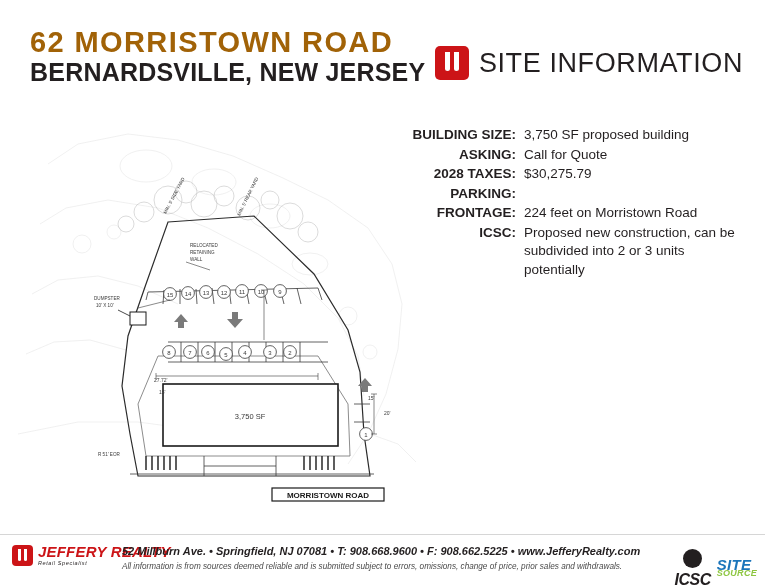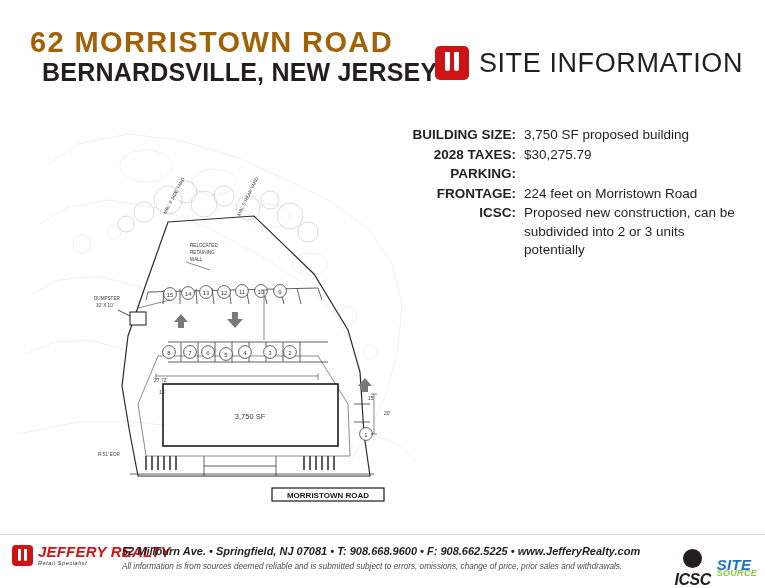--- a/index.html
+++ b/index.html
@@ -38,21 +38,20 @@
     white-space: nowrap;
   }
   .addr-line2 {
     position: absolute;
     left: 30px; top: 58px;
     font-size: 25px;
     font-weight: bold;
     letter-spacing: 0.2px;
     color: #231f20;
     white-space: nowrap;
-    margin-left: 12px;
   }
   .site-info-block {
     position: absolute;
     right: 22px; top: 46px;
     display: flex;
     align-items: center;
     gap: 10px;
   }
   .jr-mark {
     width: 34px; height: 34px;
@@ -236,20 +235,24 @@
     <div class="site-info-block">
       <div class="jr-mark"></div>
       <div class="site-info-title">SITE INFORMATION</div>
     </div>
   </div>
 
   <div class="specs">
     <div class="spec-row">
       <div class="spec-label">BUILDING SIZE:</div>
       <div class="spec-value">3,750 SF proposed building</div>
+    </div>
+    <div class="spec-row">
+      <div class="spec-label">ASKING:</div>
+      <div class="spec-value">Call for Quote</div>
     </div>
     <div class="spec-row">
       <div class="spec-label">2028 TAXES:</div>
       <div class="spec-value">$30,275.79</div>
     </div>
     <div class="spec-row">
       <div class="spec-label">PARKING:</div>
     </div>
     <div class="spec-row">
       <div class="spec-label">FRONTAGE:</div>

